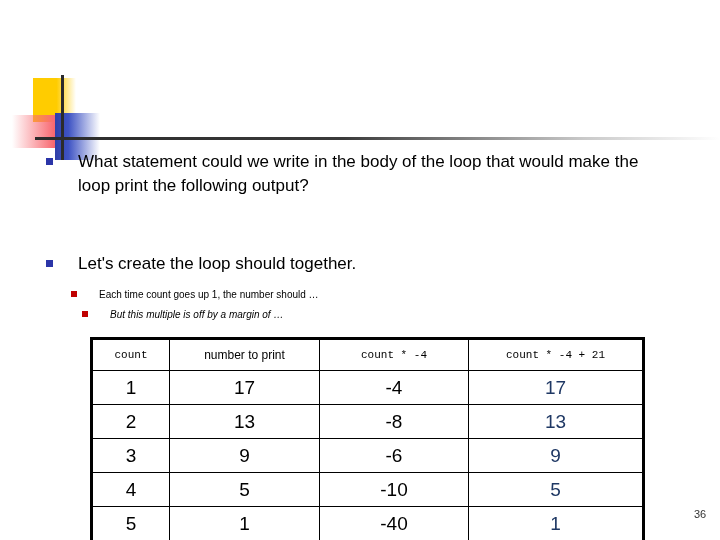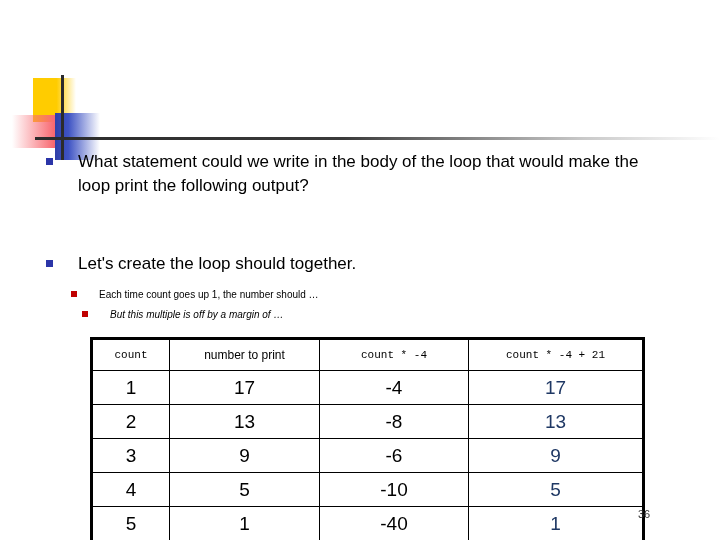--- a/index.html
+++ b/index.html
@@ -169,21 +169,21 @@
     height: 33px;
     font-size: 19px;
     color: #000;
   }
   #loop-table tbody td.accent {
     color: #1F3864;
   }
 
   #page-number {
     position: absolute;
-    left: 638px;
+    left: 694px;
     top: 508px;
     font-size: 11px;
     color: #333333;
   }
 </style>
 </head>
 <body>
 
 <div id="ornament">
   <div class="orn-yellow"></div>

